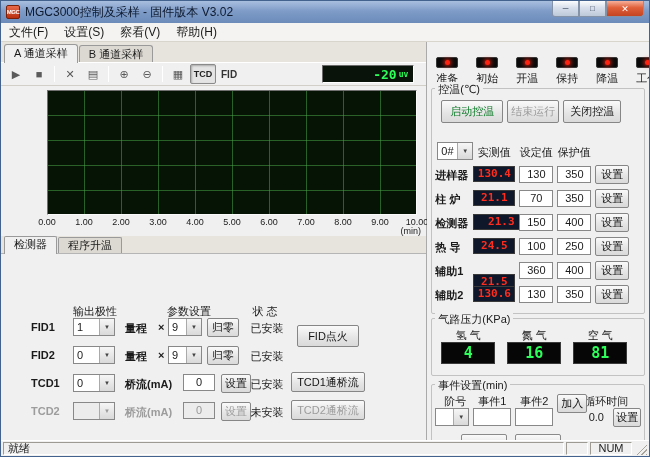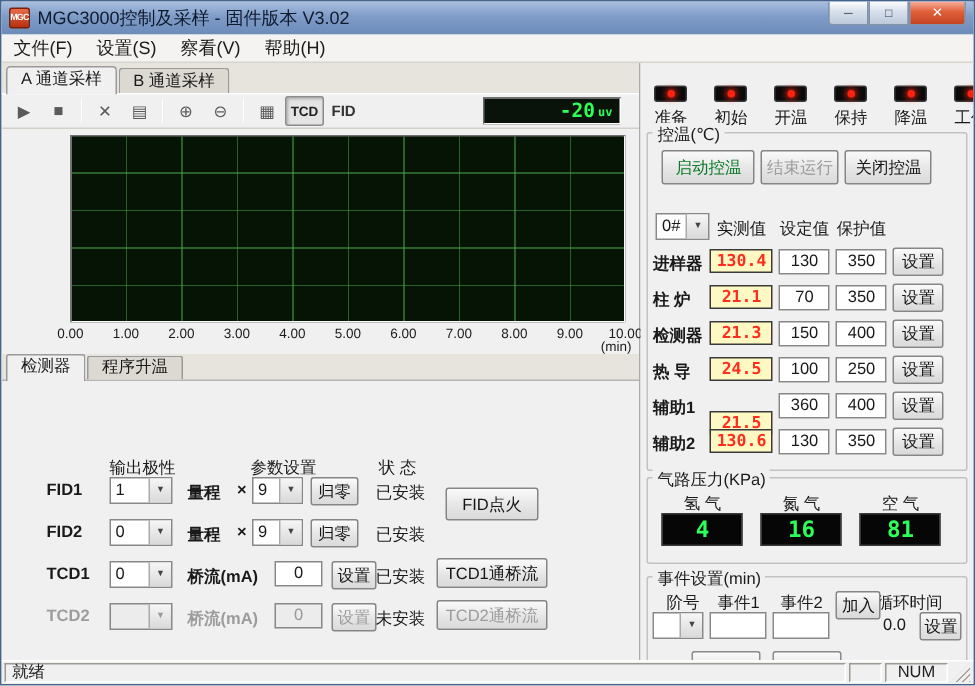--- a/index.html
+++ b/index.html
@@ -86,21 +86,21 @@
   .combo.disabled { background:#ececec; }
   .combo.disabled .ca { color:#999; }
   .btn { position:absolute; height:19px; font-size:11px; font-family:inherit; color:#151515;
     background:linear-gradient(#fafafa,#e4e4e4 60%,#dadada); border:1px solid #868686;
     border-radius:2px; display:flex; align-items:center; justify-content:center; white-space:nowrap; }
   .btn.disabled { color:#9c9c9c; }
   .btn.green { color:#0c7a28; }
   .field { position:absolute; height:17px; background:#fff; border:1px solid #888;
     font-size:11px; text-align:center; line-height:15px; }
   .field.disabled { background:#ececec; color:#999; }
-  .led { position:absolute; height:16px; background:#fef9c3; border:1px solid #3a3a3a;
+  .led { position:absolute; height:16px; background:#0f172a; border:1px solid #3a3a3a;
     color:#ff2d1e; font-family:"DejaVu Sans Mono",monospace; font-size:11px; font-weight:bold;
     text-align:center; line-height:14px; }
   .gled { position:absolute; width:54px; height:22px; background:#060606; border:1px solid #3a3a3a;
     color:#2dff5a; font-family:"DejaVu Sans Mono",monospace; font-size:15px; font-weight:bold;
     text-align:center; line-height:20px; }
   
   .led-strip { position:absolute; left:8px; top:15px; display:flex; gap:16px; }
   .led-item { width:24px; display:flex; flex-direction:column; align-items:center; }
   .ind { width:22px; height:11px; background:#0a0a0a; border:1px solid #383838; border-radius:2px; position:relative; }
   .ind::after { content:""; position:absolute; left:8px; top:2px; width:5px; height:5px;
@@ -325,21 +325,21 @@
       <div class="field" style="left:130px;top:124px;width:34px">350</div>
       <button class="btn" style="left:168px;top:123px;width:34px">设置</button>
 
       <div class="dlab" style="left:8px;top:150px">柱 炉</div>
       <div class="led" style="left:46px;top:148px;width:42px">21.1</div>
       <div class="field" style="left:92px;top:148px;width:34px">70</div>
       <div class="field" style="left:130px;top:148px;width:34px">350</div>
       <button class="btn" style="left:168px;top:147px;width:34px">设置</button>
 
       <div class="dlab" style="left:8px;top:174px">检测器</div>
-      <div class="led" style="left:46px;top:172px;width:42px">21.3</div>
+      <div class="led" style="left:46px;top:172px;width:56px">21.3</div>
       <div class="field" style="left:92px;top:172px;width:34px">150</div>
       <div class="field" style="left:130px;top:172px;width:34px">400</div>
       <button class="btn" style="left:168px;top:171px;width:34px">设置</button>
 
       <div class="dlab" style="left:8px;top:198px">热 导</div>
       <div class="led" style="left:46px;top:196px;width:42px">24.5</div>
       <div class="field" style="left:92px;top:196px;width:34px">100</div>
       <div class="field" style="left:130px;top:196px;width:34px">250</div>
       <button class="btn" style="left:168px;top:195px;width:34px">设置</button>
 

